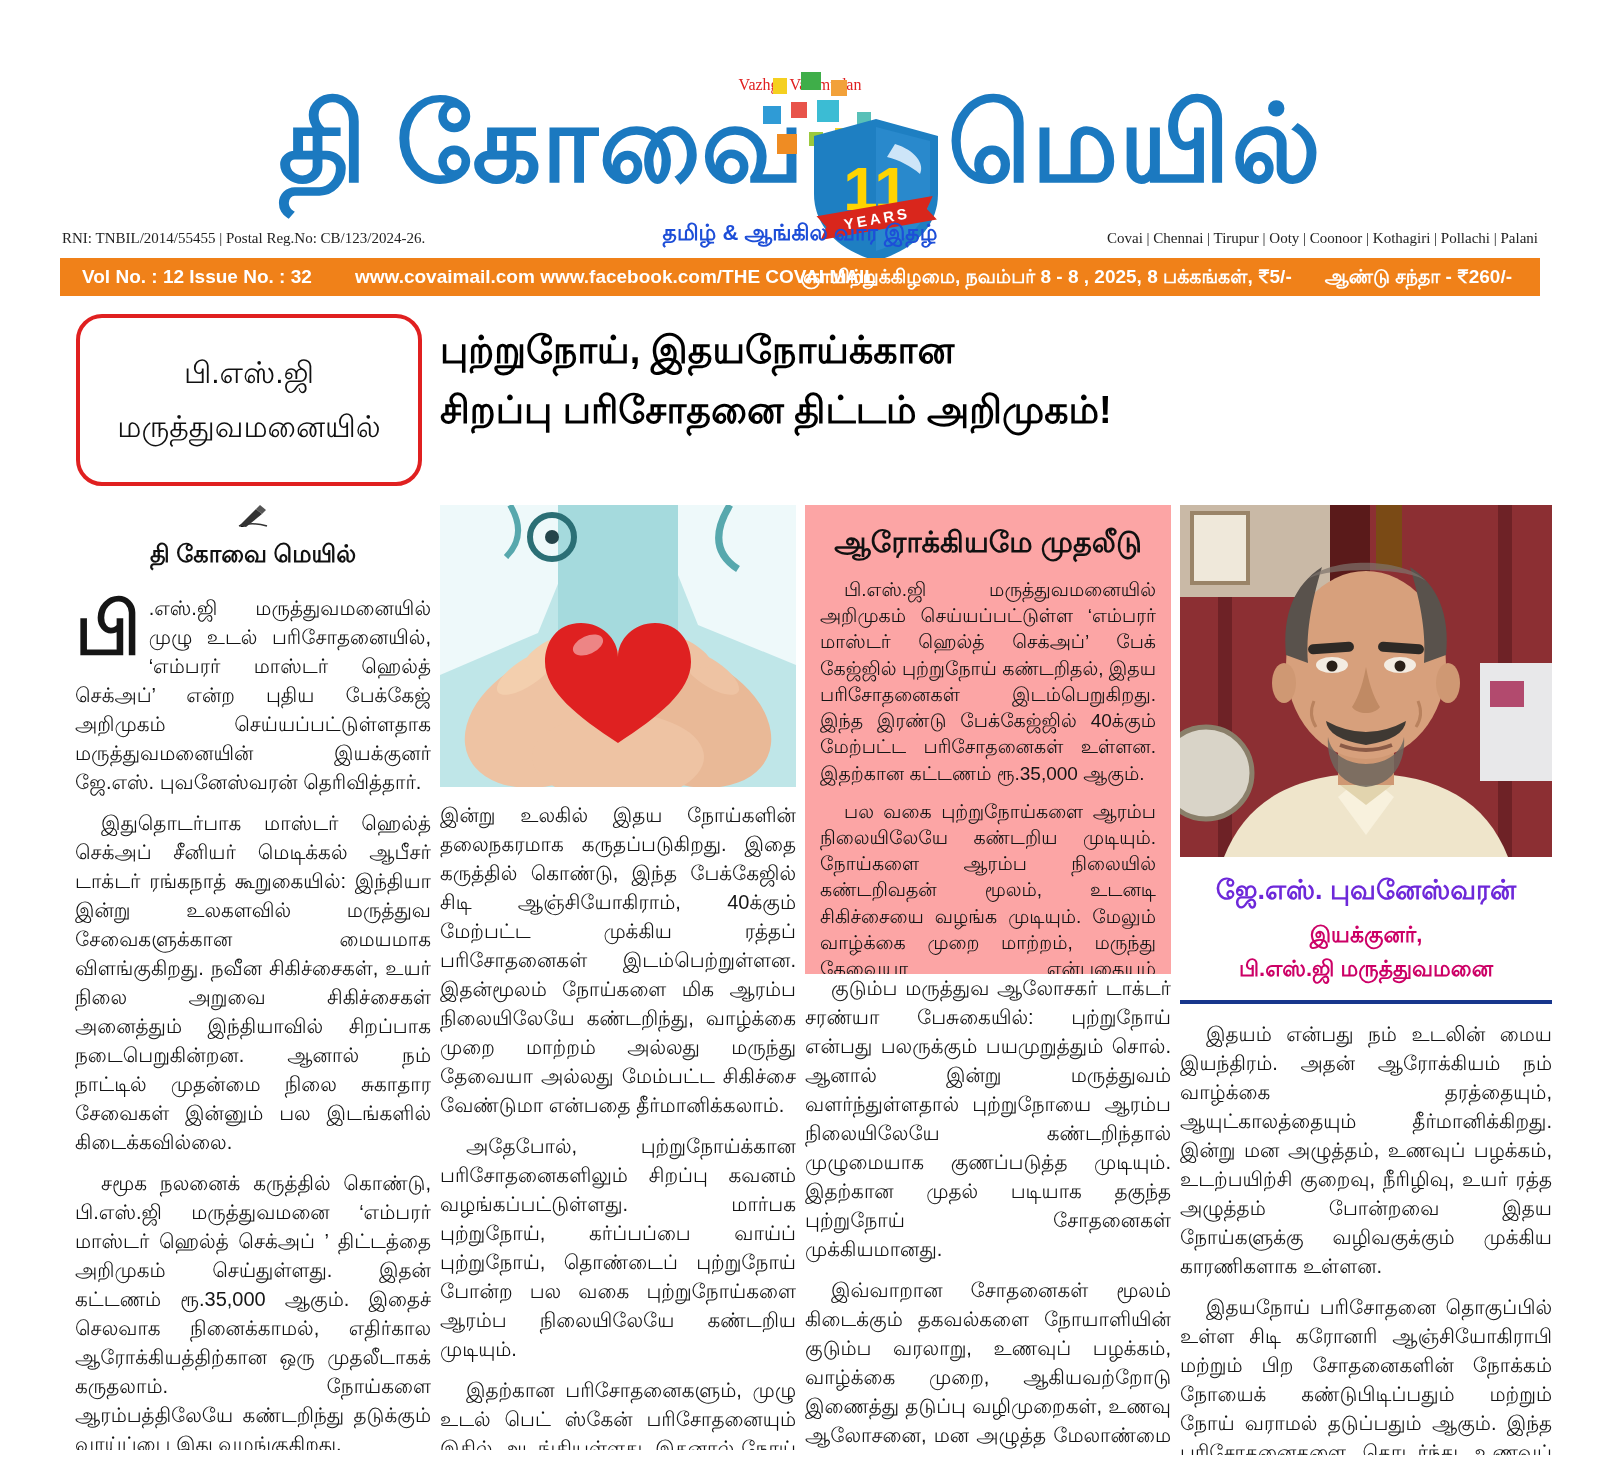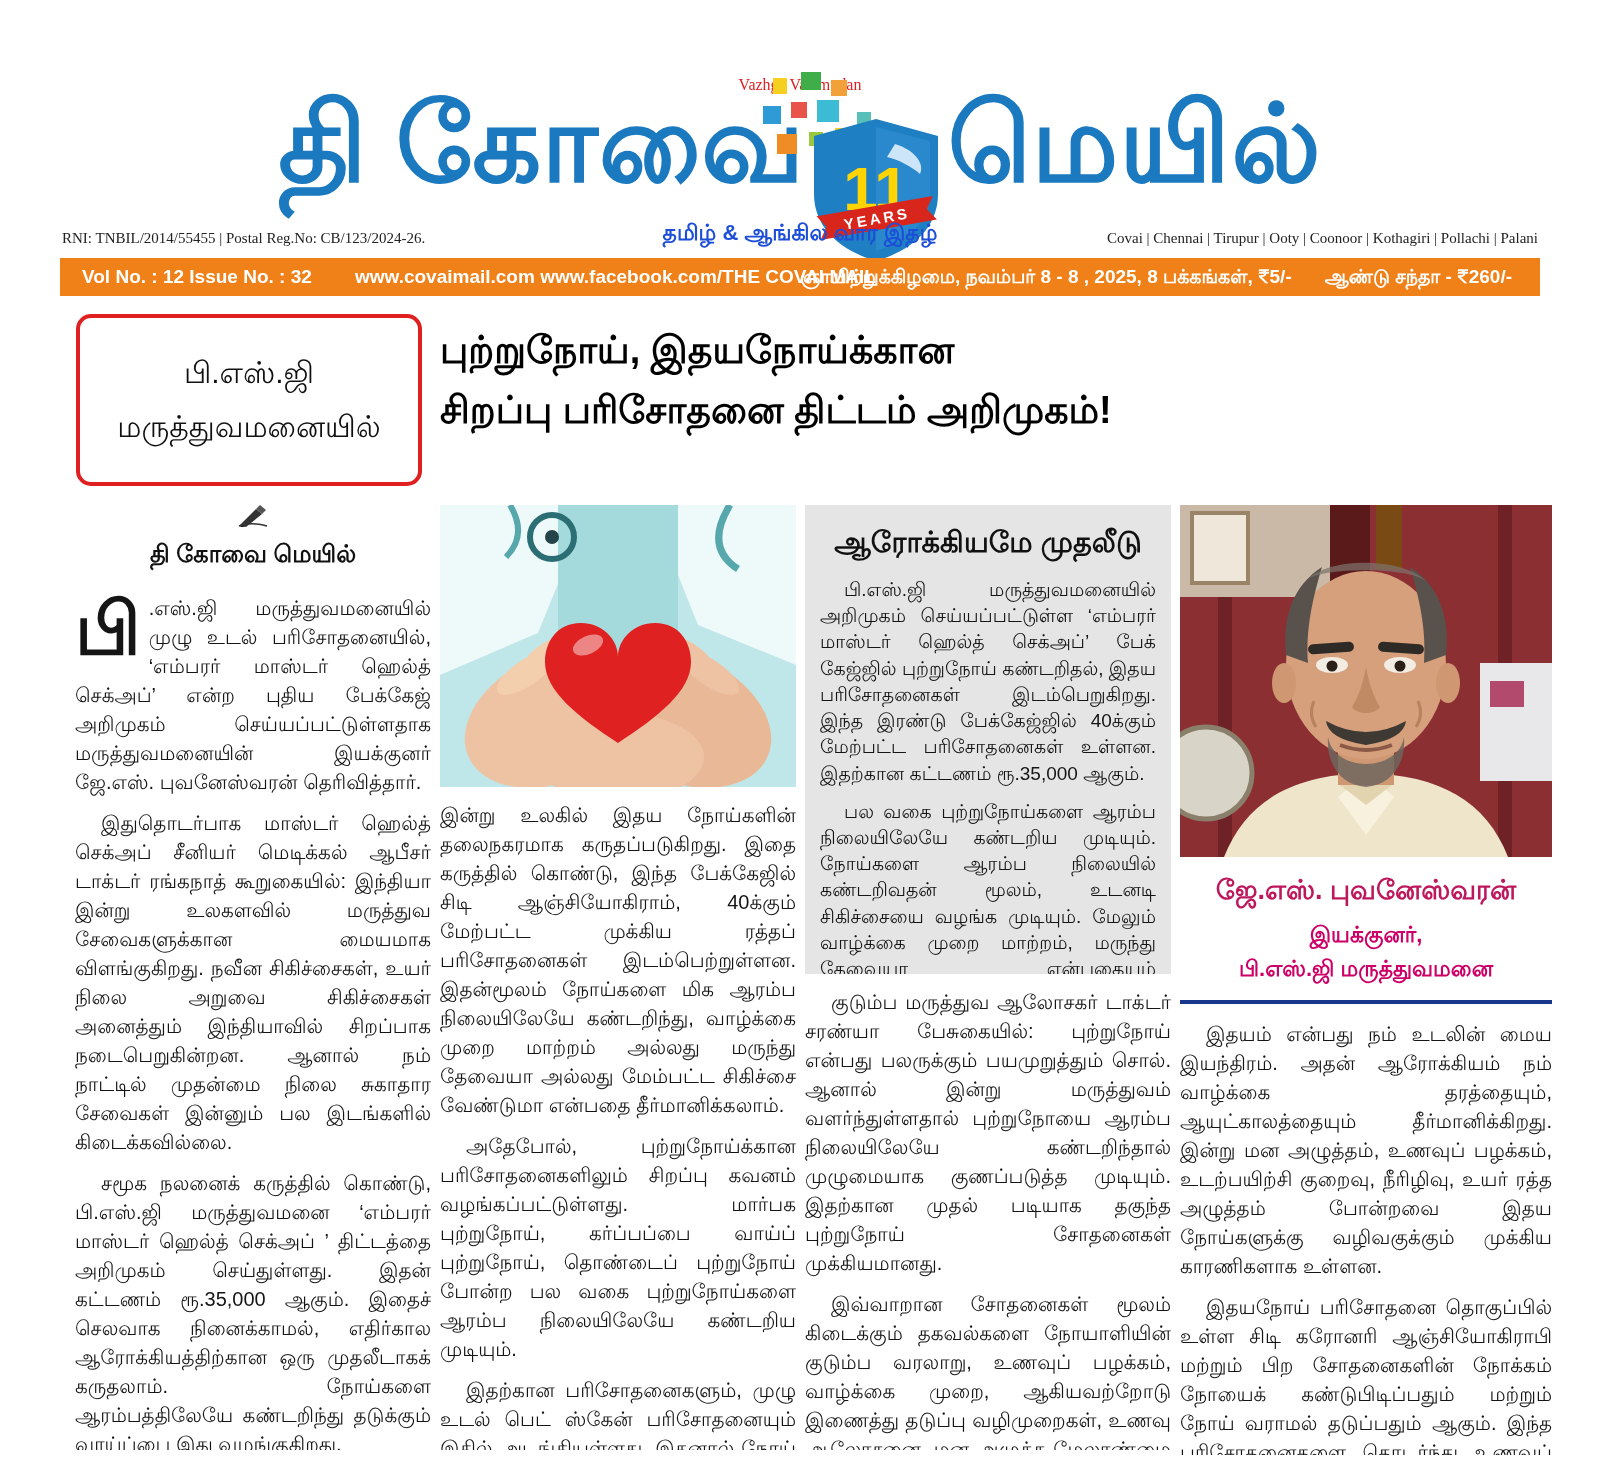--- a/index.html
+++ b/index.html
@@ -24,49 +24,49 @@
   .meta-row{position:absolute;top:230px;left:62px;right:62px;display:flex;
     justify-content:space-between;font-size:15px;color:#222;
     font-family:"Liberation Serif",serif;}
   
   .infobar{position:absolute;top:258px;left:60px;width:1480px;height:38px;
     background:#f08119;color:#fff;font-weight:bold;font-size:19px;}
   .infobar span{position:absolute;top:8px;white-space:nowrap;}
   .ib-vol{left:22px;} .ib-web{left:295px;} .ib-date{left:740px;} .ib-sub{right:28px;}
   
   .kicker-box{position:absolute;top:314px;left:76px;width:338px;height:164px;
-    border:4px solid #e02020;border-radius:15px;display:flex;flex-direction:column;
+    border:4px solid #e02020;border-radius:26px;display:flex;flex-direction:column;
     justify-content:center;align-items:center;font-size:30px;color:#111;line-height:1.8;
     text-align:center;background:#fff;}
   .headline-main{position:absolute;top:320px;left:440px;width:1115px;color:#000;
     font-size:38px;font-weight:800;line-height:1.58;letter-spacing:0px;}
   
   .col{position:absolute;top:505px;width:356px;font-size:20px;line-height:1.45;
     text-align:justify;color:#151515;overflow:hidden;}
   .col1{left:75px;height:945px;}
   .col2{left:440px;height:945px;}
   .col3{left:805px;width:366px;height:945px;}
   .col4{left:1180px;width:372px;height:950px;}
   .col p{margin:0 0 12px 0;text-indent:26px;}
   .col p.first{text-indent:0;}
   .byline{display:flex;align-items:center;gap:10px;font-size:24px;font-weight:bold;
     color:#111;margin-bottom:22px;text-align:left;flex-direction:column;}
   .dropcap{float:left;font-size:72px;line-height:0.82;font-weight:bold;
     padding:6px 8px 0 0;}
   .photo{width:100%;display:block;margin-bottom:14px;}
   .photo svg{display:block;}
   
-  .bluebox{background:#e5e5e5;padding:16px 15px 12px 15px;height:469px;
-    overflow:hidden;margin-bottom:14px;box-sizing:border-box;}
+  .bluebox{background:#fca5a5;padding:16px 15px 12px 15px;height:469px;
+    overflow:hidden;box-sizing:border-box;}
   .bluebox h3{margin:0 0 14px 0;text-align:center;font-size:29px;font-weight:bold;
     color:#111;text-indent:0;}
   .bluebox p{font-size:19px;line-height:1.38;margin:0 0 12px 0;text-indent:24px;}
   
   .caption{ text-align:center;margin:4px 0 0 0;}
-  .caption .name{font-size:27px;font-weight:bold;color:#be185d;margin:6px 0 8px 0;}
+  .caption .name{font-size:27px;font-weight:bold;color:#6d28d9;margin:6px 0 8px 0;}
   .caption .role{font-size:22px;font-weight:bold;color:#cc0066;line-height:1.55;}
   .divider{height:4px;background:#17368c;margin:14px 0 16px 0;}
 </style>
 </head>
 <body>
 
 <div class="masthead">
   <div class="tagline-top">Vazhga Valamudan</div>
 
   <div class="title-row">

